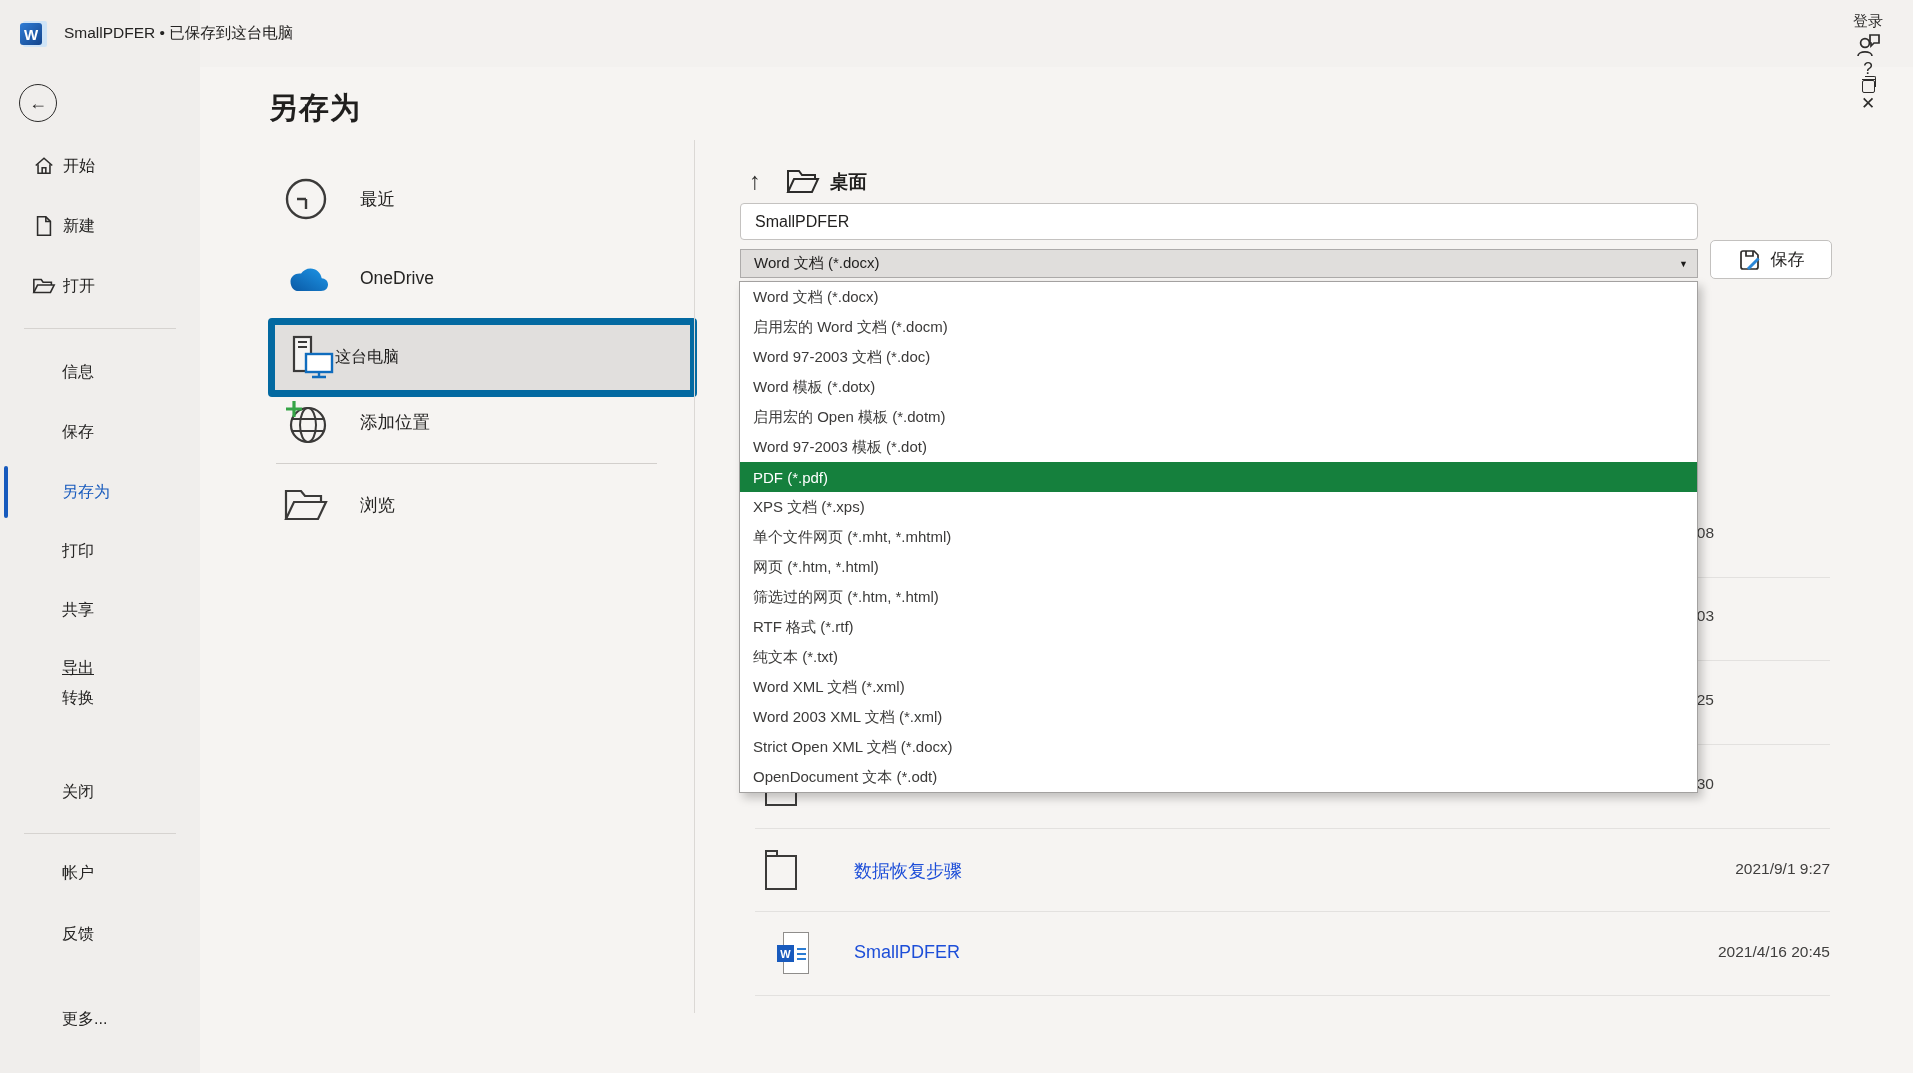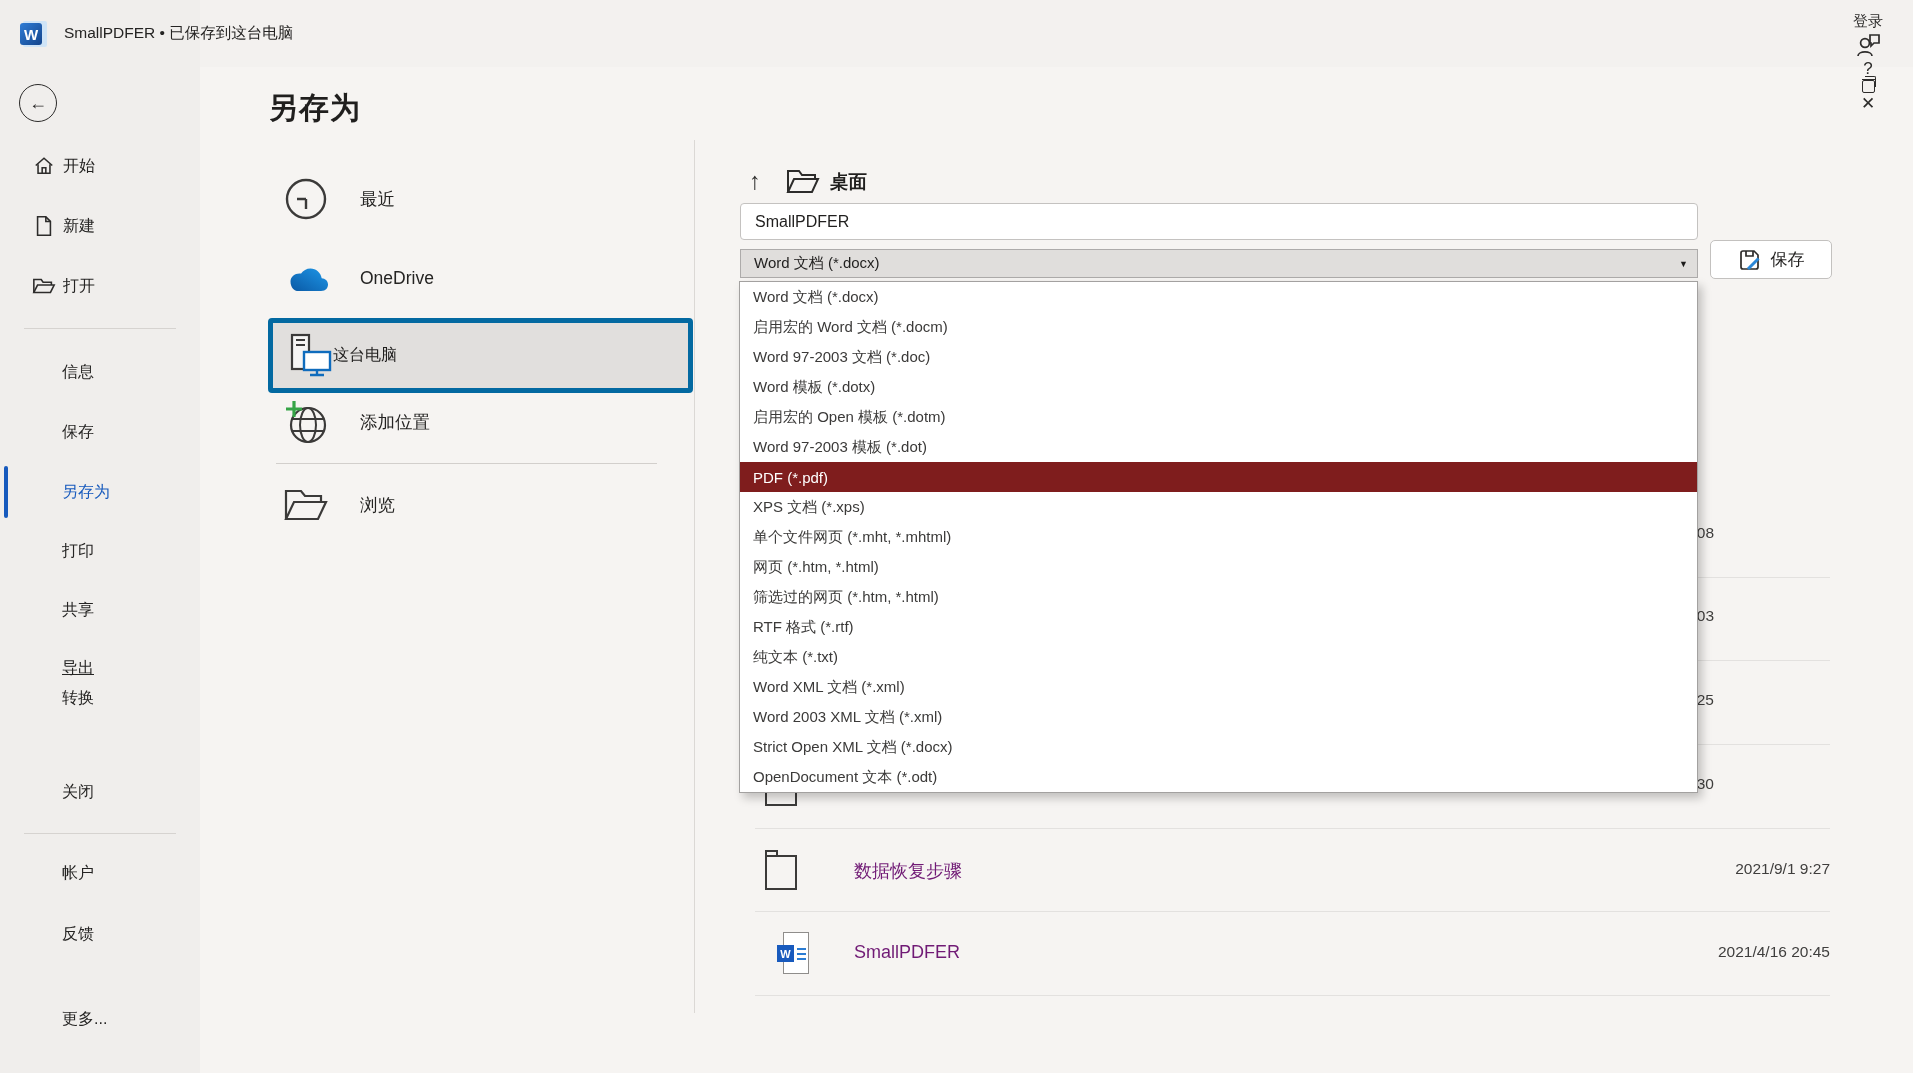--- a/index.html
+++ b/index.html
@@ -37,21 +37,21 @@
   .side-item .ic{width:26px;margin-left:31px;margin-right:6px;display:flex;justify-content:center;}
   .side-text{padding-left:62px;}
   .side-div{left:24px;width:152px;border-top:1px solid #d6d3d0;}
   .active-bar{left:4px;top:466px;width:4px;height:52px;background:#175abd;border-radius:2px;}
   .menu-active{color:#175abd;}
   
   .page-title{left:268px;top:88px;font-size:30px;font-weight:bold;color:#201f1e;letter-spacing:1px;}
   .place{height:56px;display:flex;align-items:center;}
   .place .picon{width:52px;display:flex;justify-content:center;}
   .place .plabel{font-size:17.5px;color:#252423;margin-left:28px;}
-  .pc-tile{left:268px;top:318px;width:415px;height:65px;background:#e1dfdd;border:5px solid #0369a1;border-radius:4px;}
+  .pc-tile{left:268px;top:318px;width:415px;height:65px;background:#e1dfdd;border:7px solid #0369a1;border-radius:4px;}
   .pc-tile-inner{position:absolute;left:12px;top:5px;display:flex;align-items:center;height:54px;}
   .place-row{left:280px;width:400px;}
   .places-div{left:276px;width:381px;border-top:1px solid #d2cfcc;}
   .col-div{left:694px;top:140px;width:1px;height:873px;background:#dbd8d5;}
   
   .loc-row{left:740px;top:160px;height:42px;display:flex;align-items:center;}
   .up-arrow{font-size:24px;color:#2c2b2a;width:30px;text-align:center;font-weight:400;}
   .loc-folder{margin-left:16px;}
   .loc-label{font-size:18.5px;font-weight:bold;color:#201f1e;margin-left:10px;}
   .fname{left:740px;top:203px;width:958px;height:37px;background:#fff;border:1px solid #c4c2c0;border-radius:4px;
@@ -59,26 +59,26 @@
   .fmt-select{left:740px;top:249px;width:958px;height:29px;background:#e0dedc;border:1px solid #adabaa;
     box-sizing:border-box;display:flex;align-items:center;padding:0 13px;font-size:15px;color:#201f1e;}
   .fmt-caret{position:absolute;right:9px;top:9px;font-size:9px;color:#1c1b1a;}
   .save-btn{left:1710px;top:240px;width:122px;height:39px;background:#fff;border:1px solid #c3c1bf;border-radius:5px;
     box-sizing:border-box;display:flex;align-items:center;justify-content:center;font-size:17px;color:#201f1e;}
   .save-btn .sic{margin-right:9px;display:flex;}
   
   .fmt-list{left:739px;top:281px;width:959px;background:#fff;border:1px solid #a3a1a0;box-sizing:border-box;
     box-shadow:4px 5px 9px rgba(0,0,0,.22);z-index:5;}
   .opt{height:30px;display:flex;align-items:center;padding-left:13px;font-size:15px;color:#3b3a39;}
-  .opt.sel{background:#7f1d1d;color:#fff;}
+  .opt.sel{background:#15803d;color:#fff;}
   
   .row-div{left:755px;width:1075px;border-top:1px solid #e3e1df;z-index:1;}
   .frag{position:absolute;right:199px;font-size:15.5px;color:#3f3e3d;z-index:1;}
   .frow-ico{position:absolute;left:764px;z-index:1;}
-  .frow-name{position:absolute;left:854px;font-size:18px;color:#701a75;z-index:1;}
+  .frow-name{position:absolute;left:854px;font-size:18px;color:#1d4ed8;z-index:1;}
   .frow-date{position:absolute;right:199px;font-size:15.5px;color:#3f3e3d;z-index:1;}
   .wordfile{position:relative;width:32px;height:42px;}
   .wordfile .pg{position:absolute;left:6px;top:0;width:26px;height:42px;background:#fff;border:1px solid #8f8d8b;box-sizing:border-box;}
   .wordfile .wblk{position:absolute;left:0;top:13px;width:17px;height:17px;background:#185abd;color:#fff;
     font-size:11px;font-weight:bold;display:flex;align-items:center;justify-content:center;}
   .wordfile .ln{position:absolute;left:20px;width:9px;height:2px;background:#2b7cd3;}
   svg{display:block;}
 </style>
 </head>
 <body>

